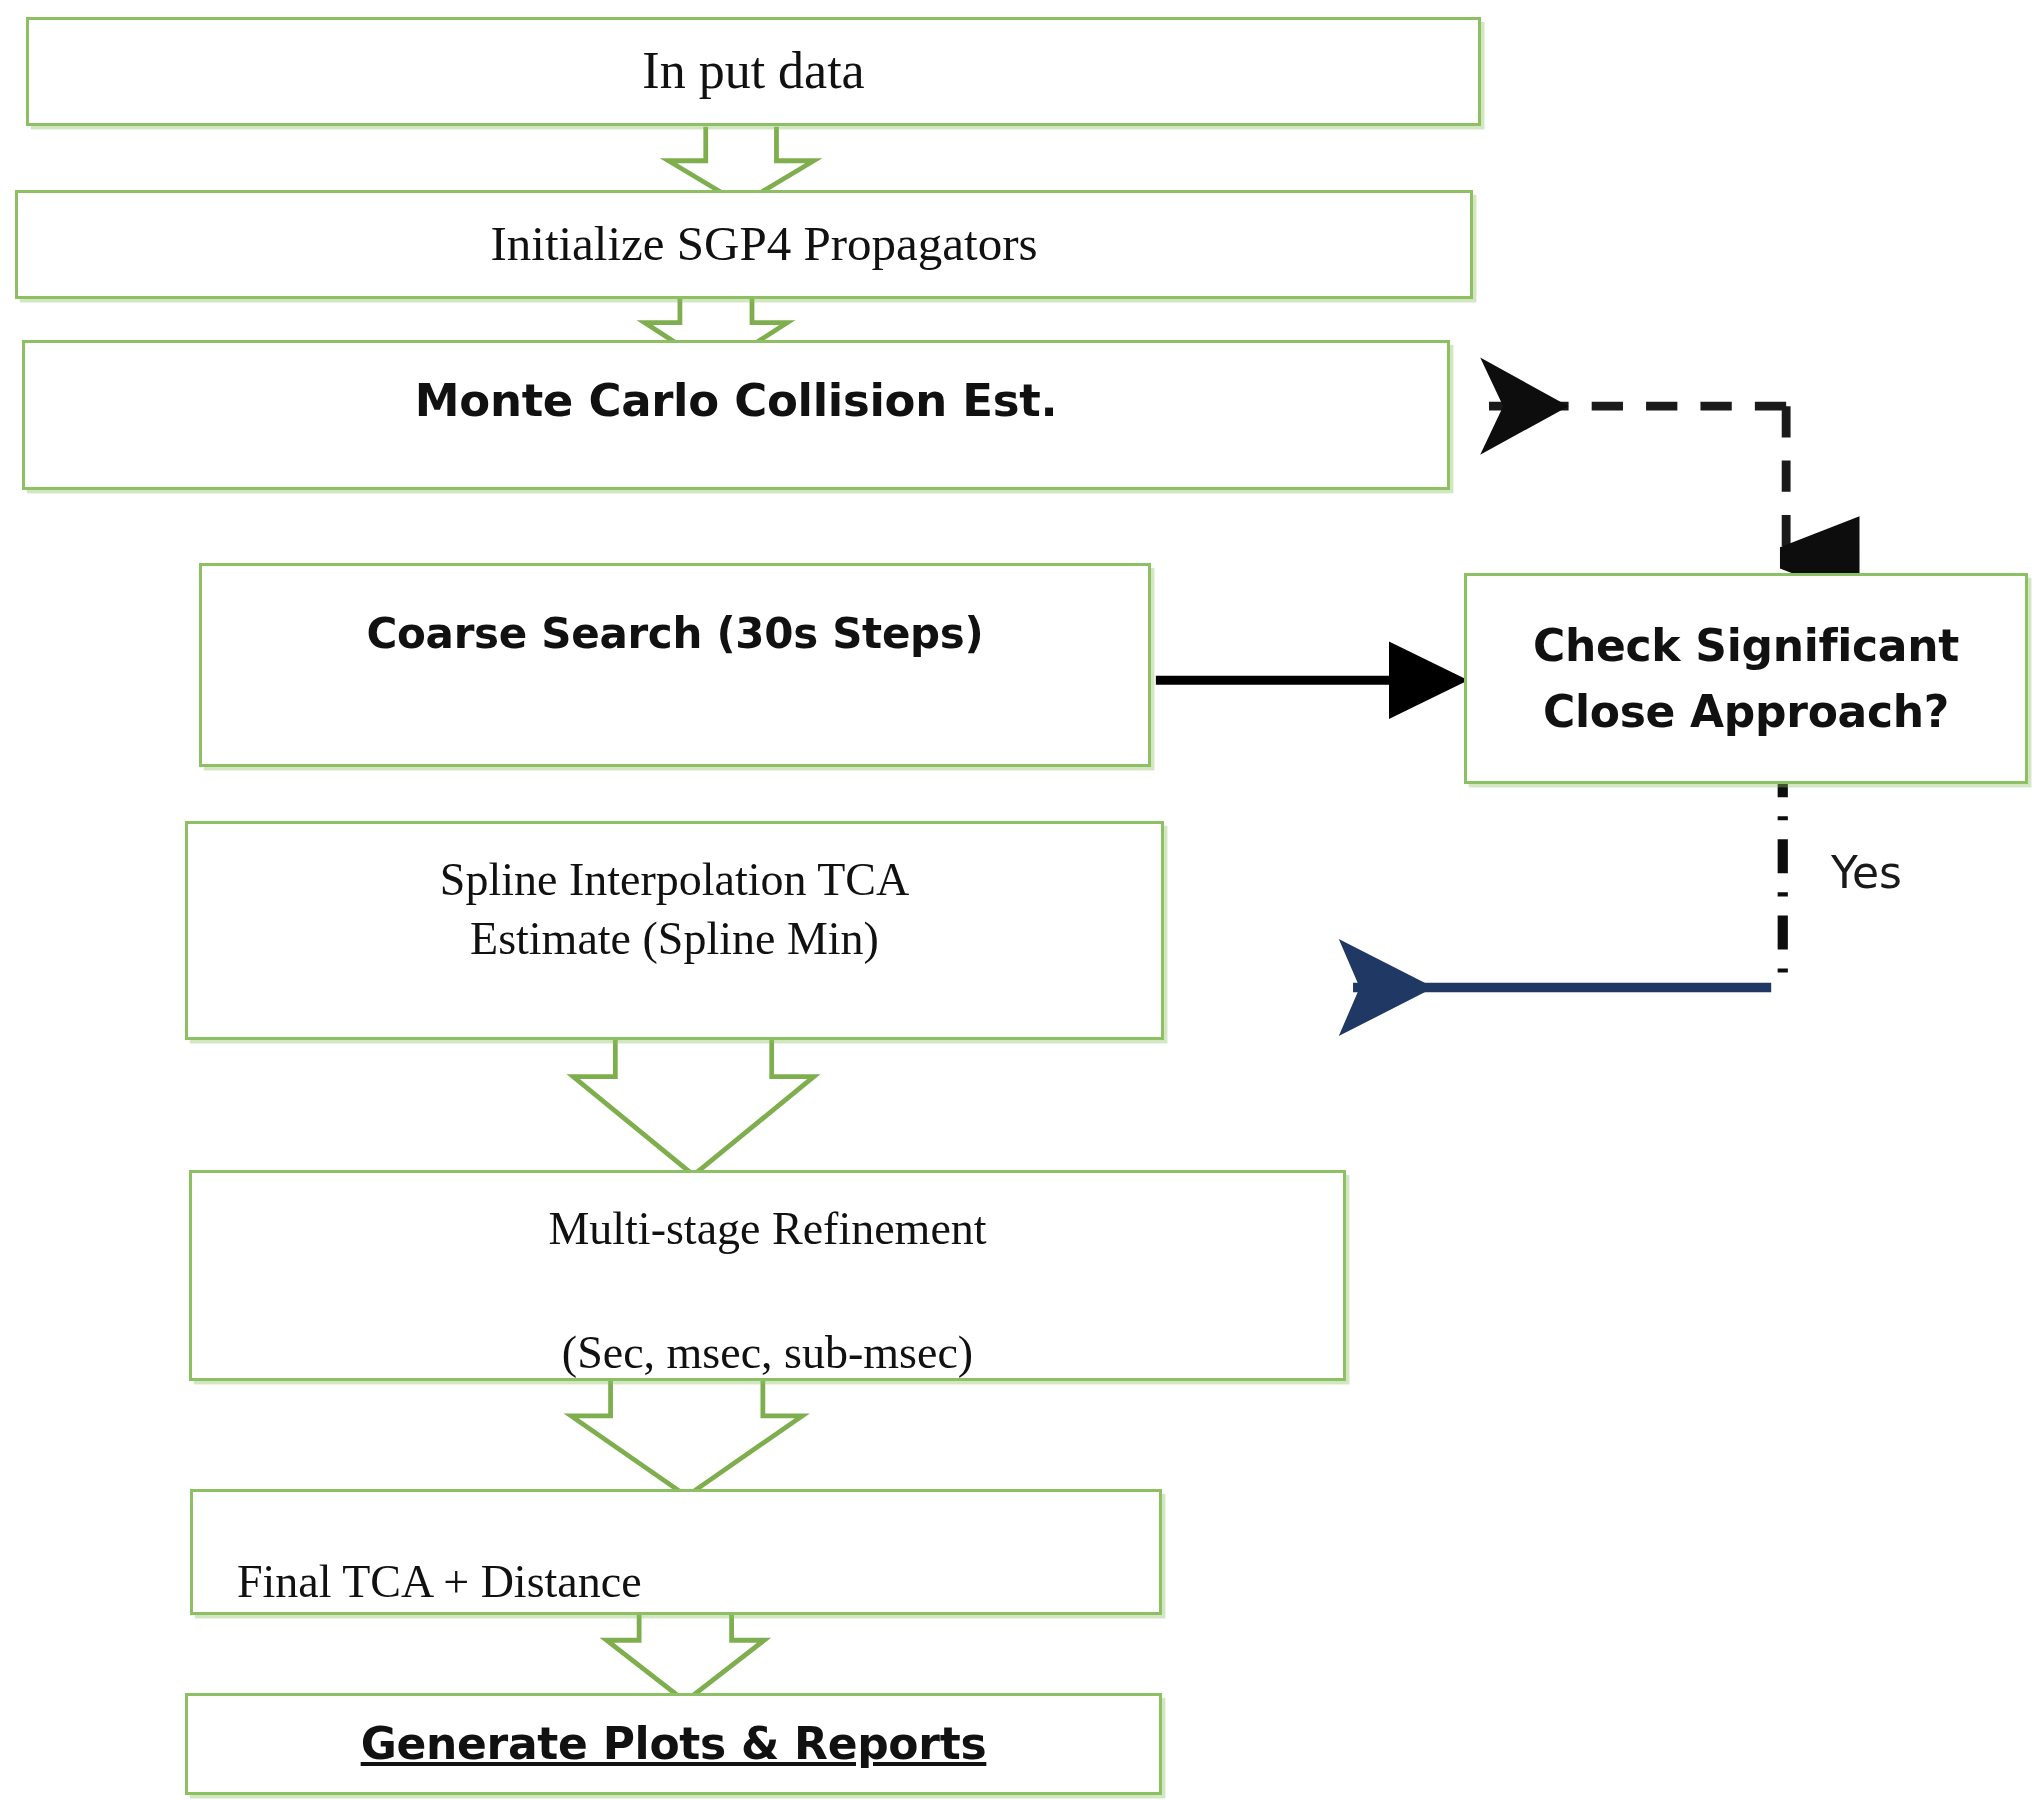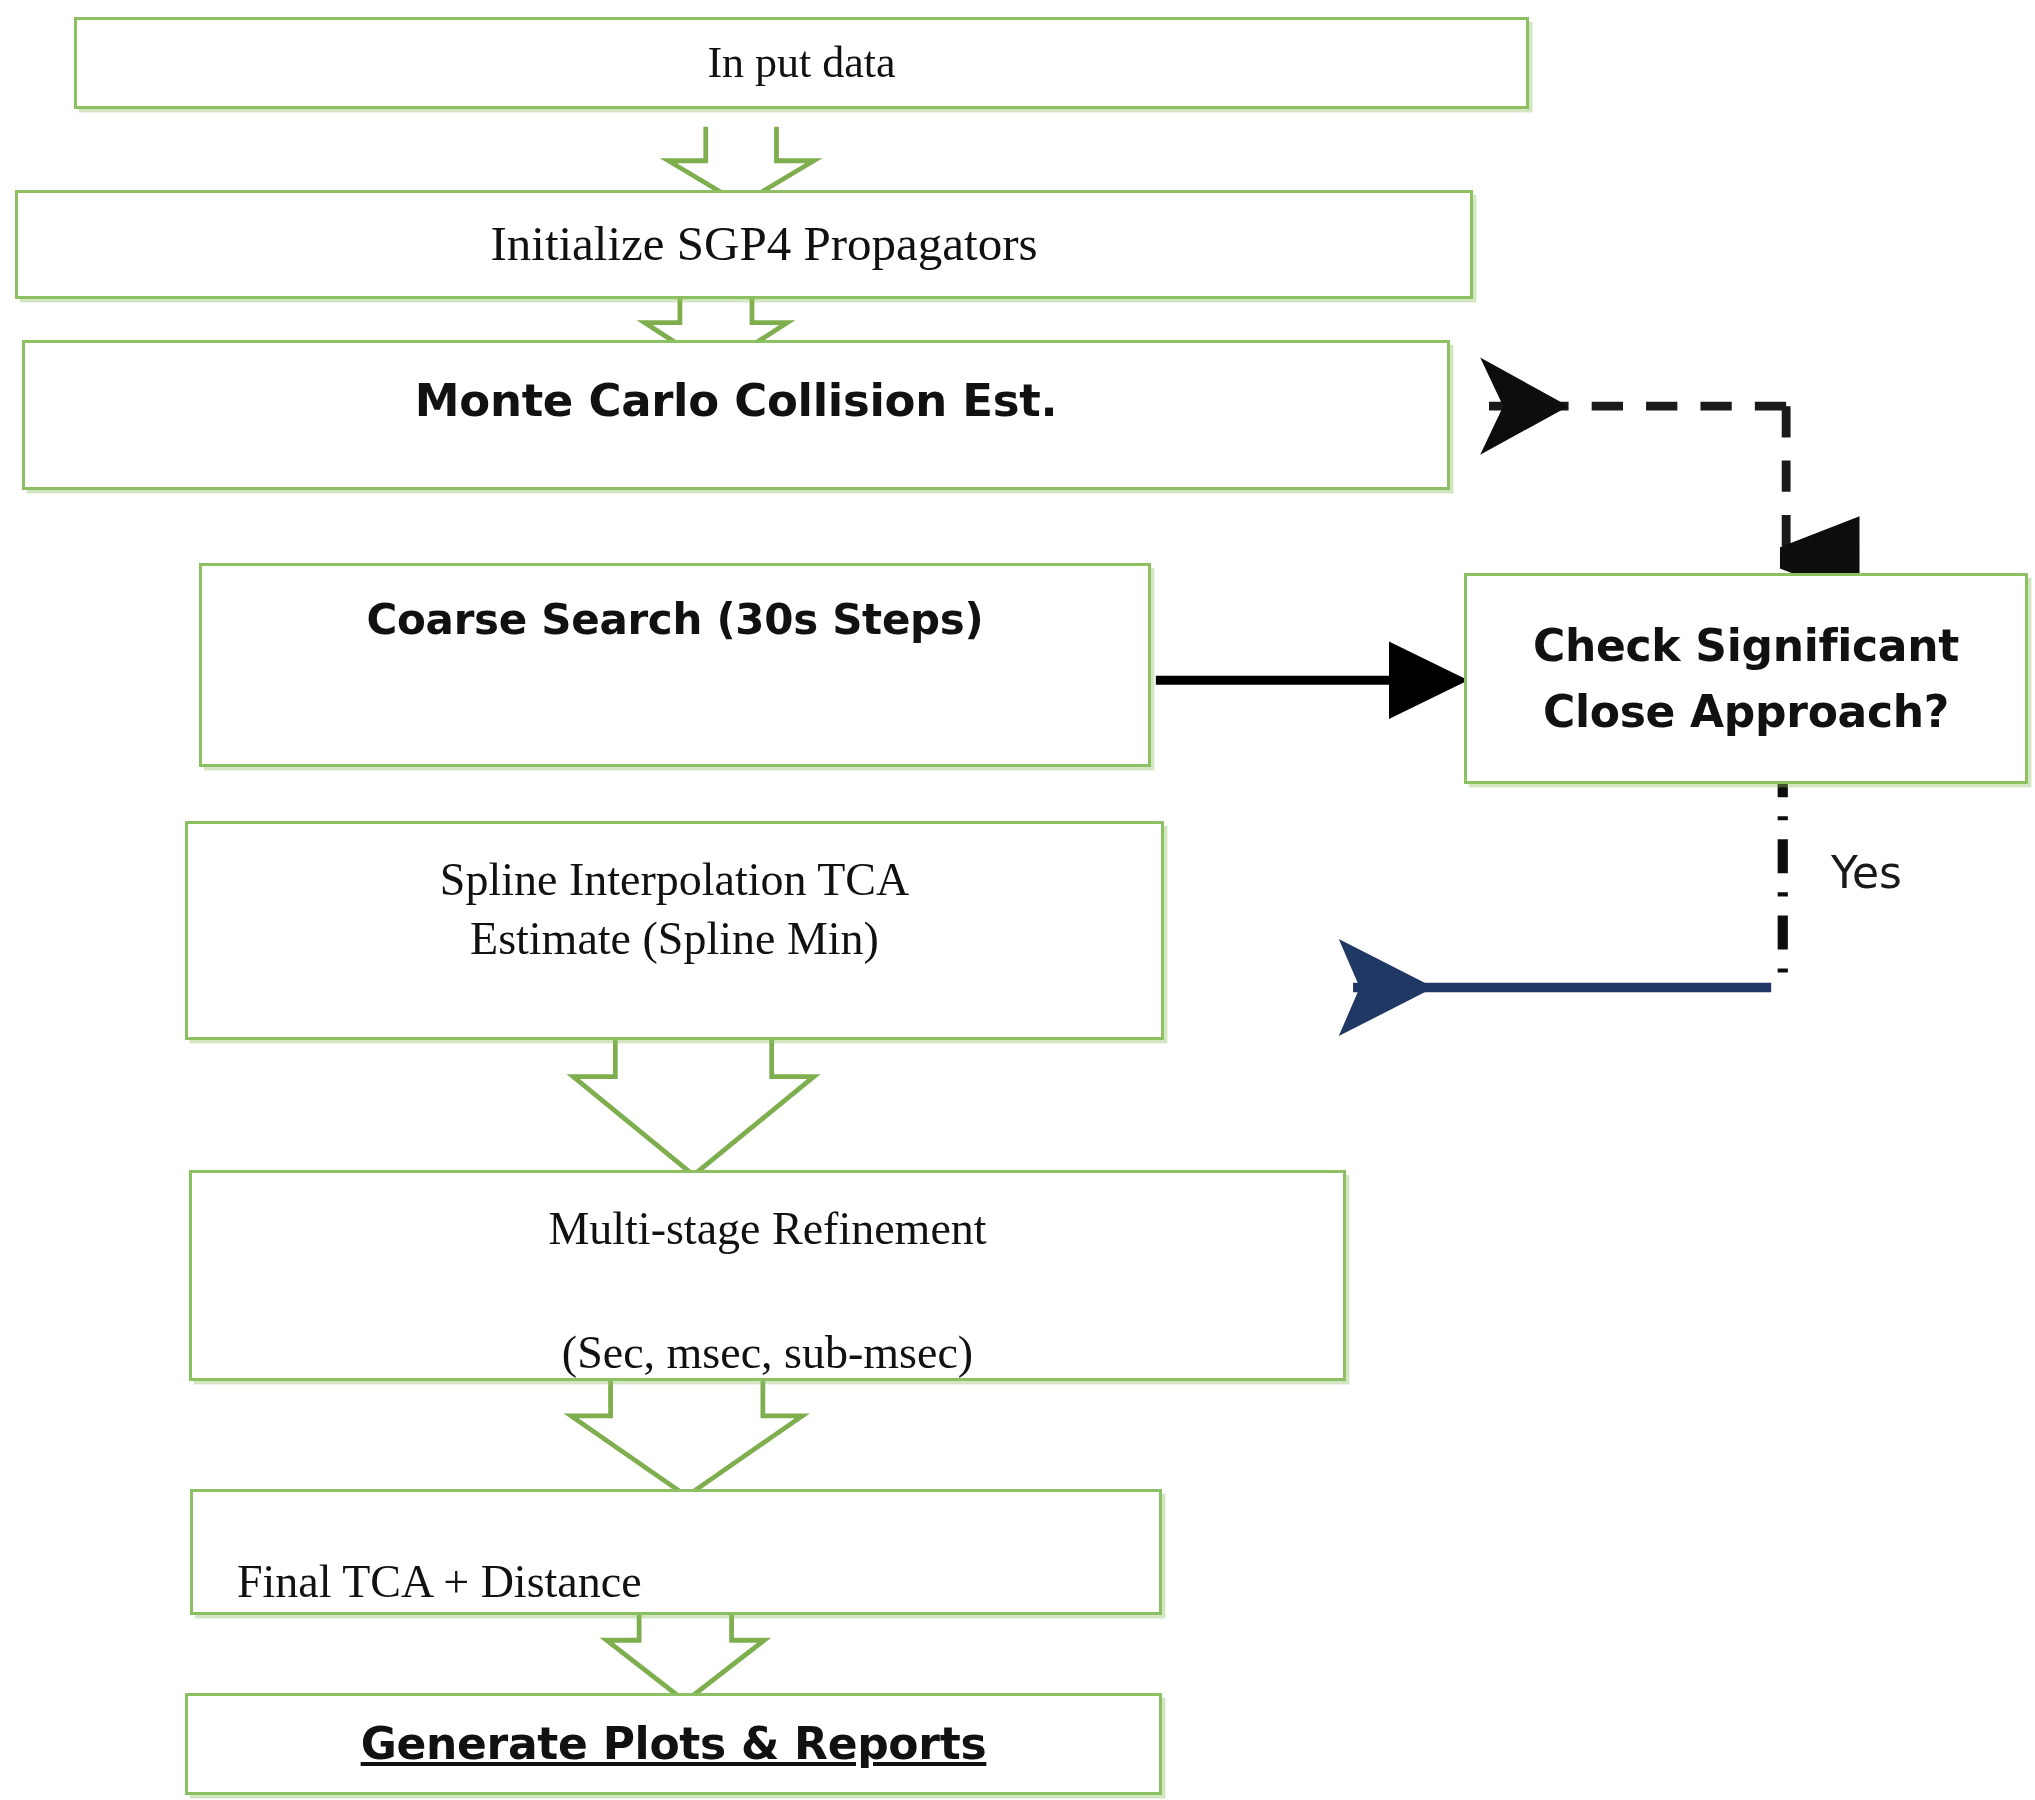--- a/index.html
+++ b/index.html
@@ -107,33 +107,33 @@
 
     <g>
       <path d="M898,2027 L898,2082 L840,2082 L1010,2200 L1180,2082 L1122,2082 L1122,2027" fill="#ffffff" stroke="#7EAE4E" stroke-width="7" stroke-linejoin="miter" stroke-linecap="butt"></path>
     </g>
 
     <g>
       <path d="M940,2372 L940,2412 L892,2412 L1008,2502 L1124,2412 L1076,2412 L1076,2372" fill="#ffffff" stroke="#7EAE4E" stroke-width="7" stroke-linejoin="miter" stroke-linecap="butt"></path>
     </g>
   </svg>
 
-  <div class="node shadowed serif-label" style="left:26px; top:17px; width:1455px; height:92px; font-size:44px;margin-left:48px;">
+  <div class="node shadowed serif-label" style="left:26px; top:17px; width:1455px; height:109px; font-size:52px;">
     <span>In put data</span>
   </div>
 
   <div class="node shadowed serif-label" style="left:15px; top:190px; width:1458px; height:109px; font-size:49px;padding-left:40px;">
     <span>Initialize SGP4 Propagators</span>
   </div>
 
   <div class="node shadowed sans-label" style="left:22px; top:340px; width:1428px; height:150px; font-size:45px; align-items:flex-start; padding-top:28.6px;">
     <span>Monte Carlo Collision Est.</span>
   </div>
 
-  <div class="node shadowed sans-label" style="left:199px; top:563px; width:952px; height:204px; font-size:42px; align-items:flex-start; padding-top:27px;">
+  <div class="node shadowed sans-label" style="left:199px; top:563px; width:952px; height:204px; font-size:42px; align-items:flex-start; padding-top:41px;">
     <span>Coarse Search (30s Steps)</span>
   </div>
 
   <div class="node shadowed serif-label two-line" style="left:185px; top:821px; width:979px; height:219px; font-size:46px; align-items:flex-start; padding-top:27px;">
     <span>Spline Interpolation TCA
 Estimate (Spline Min)</span>
   </div>
 
   <div class="node shadowed serif-label two-line" style="left:189px; top:1170px; width:1157px; height:211px; font-size:46px; align-items:flex-start; padding-top:24.5px; line-height:1.35;">
     <span>Multi-stage Refinement

